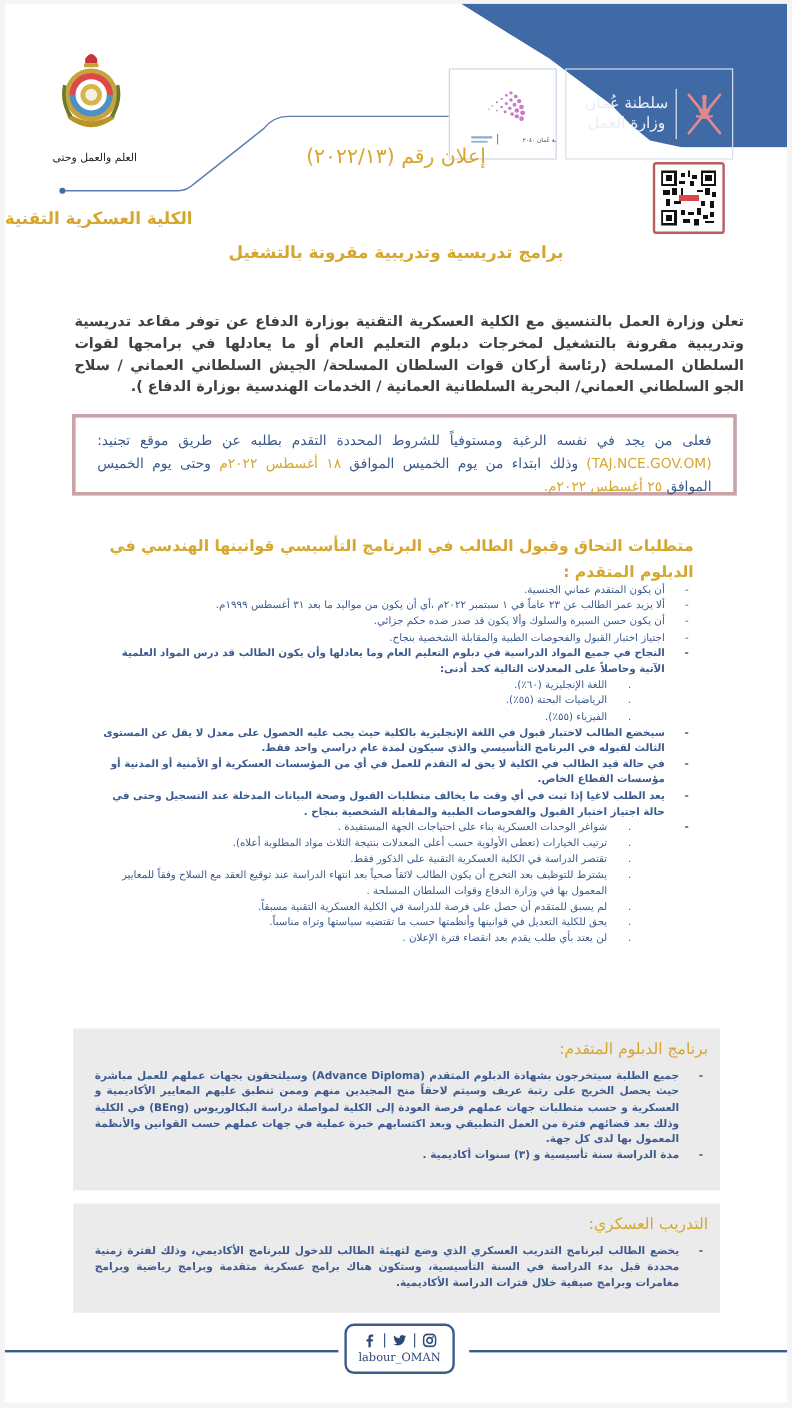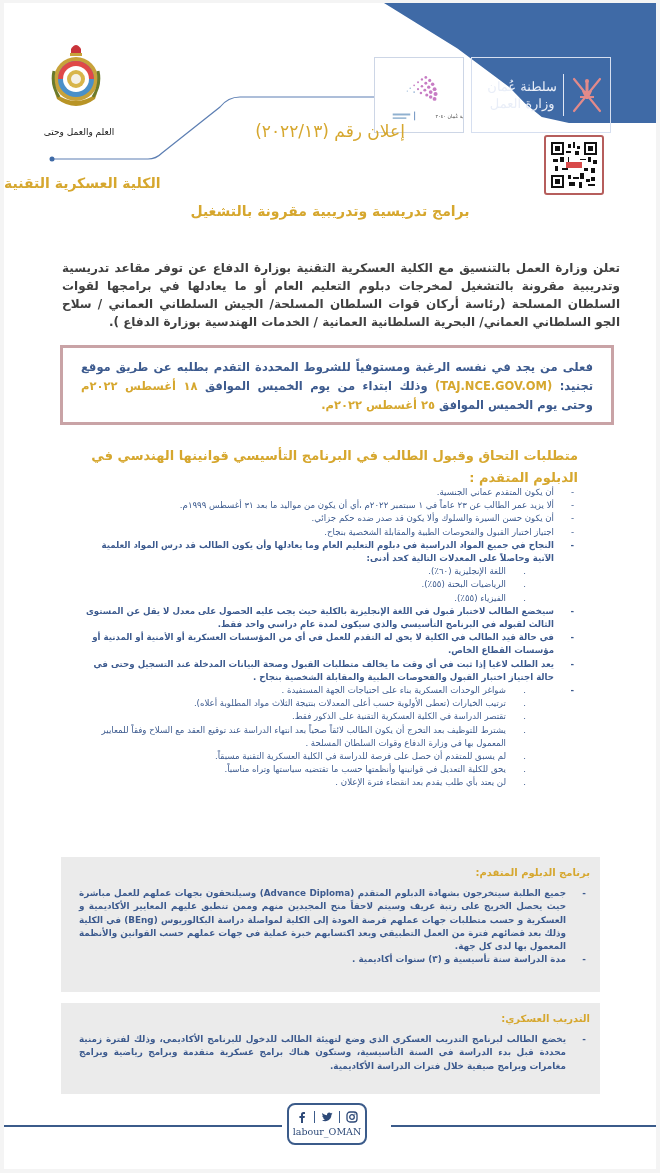--- a/index.html
+++ b/index.html
@@ -50,24 +50,24 @@
   .program-sub {
     position: absolute; left: 0; right: 0; top: 200px; text-align: center;
     color: #d6a72e; font-size: 14px; font-weight: bold; direction: rtl;
   }
   .intro {
     position: absolute; left: 58px; right: 36px; top: 256px;
     direction: rtl; text-align: justify; text-align-last: right;
     font-size: 12px; line-height: 18px; font-weight: bold; color: #404040;
   }
   .apply-box {
-    position: absolute; left: 56px; right: 42px; top: 342px; height: 80px;
+    position: absolute; left: 56px; right: 42px; top: 342px; height: 68px;
     border: 3px solid #c9a3a6; background: #fff;
     padding: 10px 18px 0 18px; direction: rtl; text-align: justify; text-align-last: right;
-    font-size: 11.5px; line-height: 19px; font-weight: bold; color: #3c5a8e;
+    font-size: 11.5px; line-height: 19px; font-weight: normal; color: #3c5a8e;
   }
   .hl { color: #d6a72e; }
   .req-title {
     position: absolute; left: 80px; right: 78px; top: 442px;
     direction: rtl; color: #d6a72e; font-size: 13px; font-weight: bold; line-height: 22px;
   }
   .req-list {
     position: absolute; left: 76px; right: 78px; top: 483px;
     direction: rtl; font-size: 8.6px; line-height: 13.2px; color: #3c5a8e; list-style: none;
   }
@@ -76,28 +76,28 @@
   .req-list li.strong { font-weight: bold; }
   .sub-list { list-style: none; padding-right: 20px; }
   .sub-list li { padding-right: 28px; font-weight: normal; }
   .sub-list li::before { content: "."; right: 8px; }
   .section-box {
     position: absolute; left: 57px; right: 56px; background: #ebebeb;
     direction: rtl; padding: 10px 10px 0 18px;
   }
   .sec-advanced { top: 854px; height: 135px; }
   .sec-military { top: 1000px; height: 91px; }
-  .sec-title { color: #d6a72e; font-size: 10px; font-weight: bold; margin-bottom: 9px; text-align: right; }
+  .sec-title { color: #d6a72e; font-size: 13px; font-weight: normal; margin-bottom: 9px; text-align: right; }
   .sec-list { list-style: none; font-size: 8.8px; line-height: 13.3px; color: #3c5a8e; }
   .sec-list li { position: relative; padding-right: 24px; font-weight: bold; text-align: justify; text-align-last: right; }
   .sec-list li::before { content: "-"; position: absolute; right: 4px; top: 0; }
   .footer-line-left { position: absolute; left: 0; top: 1122px; width: 278px; height: 2px; background: #3b5b8a; }
   .footer-line-right { position: absolute; left: 387px; top: 1122px; width: 265px; height: 2px; background: #3b5b8a; }
   .social-box {
-    position: absolute; left: 283px; top: 1100px; width: 80px; height: 42px;
+    position: absolute; left: 283px; top: 1100px; width: 92px; height: 42px;
     border: 2px solid #3b5b8a; border-radius: 8px; background: #fff; text-align: center;
   }
   .social-icons { display: flex; justify-content: center; align-items: center; gap: 6px; margin-top: 4px; height: 15px; }
   .social-icons .sep { width: 1px; height: 12px; background: #3b5b8a; }
   .social-icons svg { width: 12px; height: 12px; }
   .social-handle { font-family: "DejaVu Serif", serif; font-size: 9.5px; color: #2e4a78; margin-top: 2px; }
 </style>
 </head>
 <body>
 

